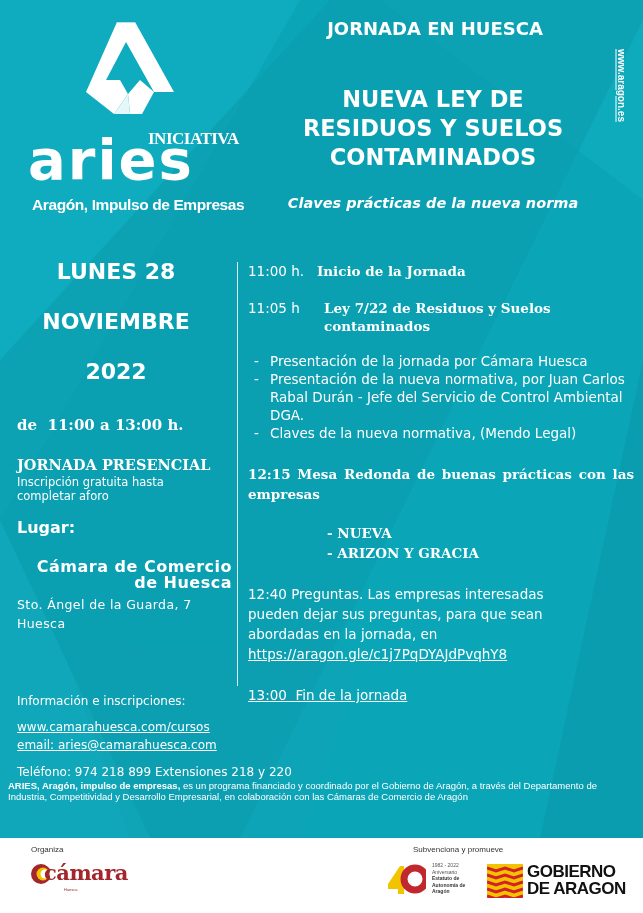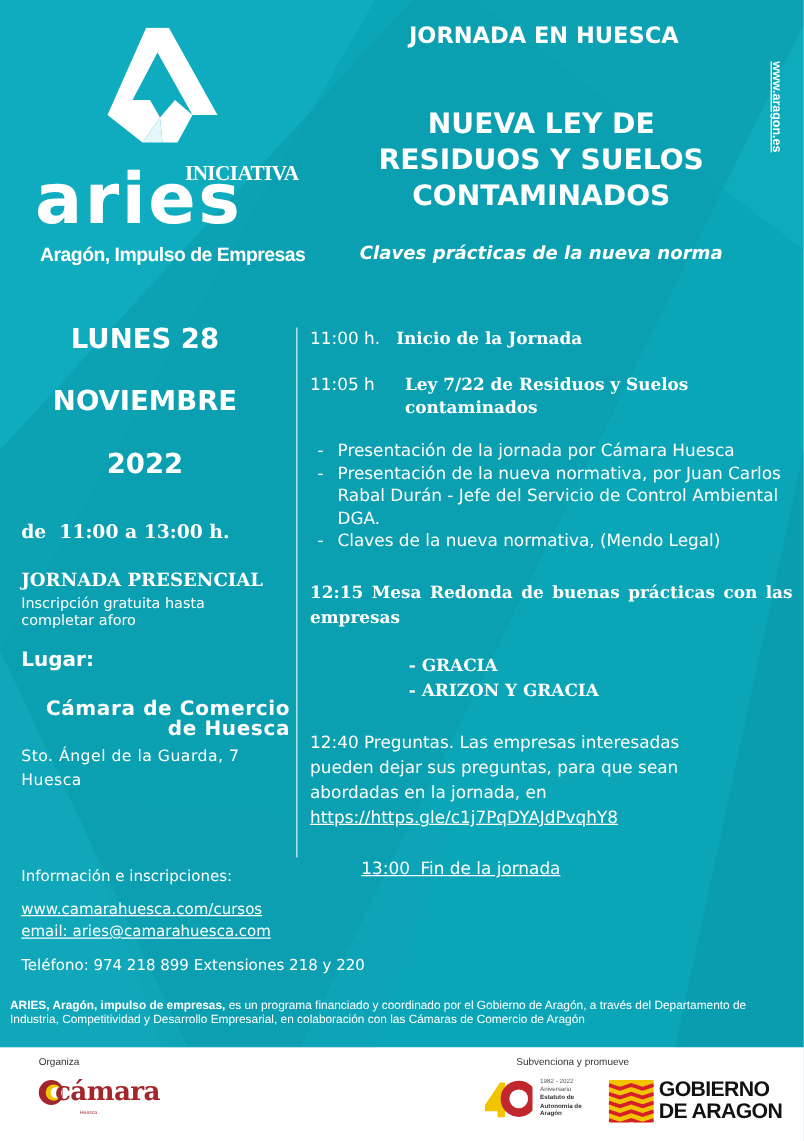--- a/index.html
+++ b/index.html
@@ -15,21 +15,21 @@
   .subtitle { position:absolute; left:283px; top:193px; width:300px; font-style:italic; font-weight:bold; font-size:14.5px; line-height:20px; text-align:center; font-family:"DejaVu Sans", sans-serif; }
   .vert { position:absolute; left:611px; top:40px; width:20px; height:100px; }
   .vert span { position:absolute; left:-40px; top:40px; width:100px; transform:rotate(90deg); font-family:"Liberation Sans", sans-serif; font-size:10px; font-weight:bold; text-decoration:underline; text-align:center; }
   .date { position:absolute; left:0; width:232px; text-align:center; font-weight:bold; font-size:22px; }
   .lefttxt { position:absolute; left:17px; }
   .serifb { font-family:"DejaVu Serif", serif; font-weight:bold; }
   .divider { position:absolute; left:237px; top:262px; width:1px; height:424px; background:#d9f2f5; }
   .prog { position:absolute; left:248px; font-size:13.5px; line-height:18px; }
   .b { font-weight:bold; }
   a.lnk { color:#ffffff; text-decoration:underline; }
-  .footnote { position:absolute; left:8px; top:780px; width:630px; font-family:"Liberation Sans", sans-serif; font-size:9.5px; line-height:11px;margin-top:19px; }
+  .footnote { position:absolute; left:8px; top:780px; width:630px; font-family:"Liberation Sans", sans-serif; font-size:9.5px; line-height:11px; }
   .footer { position:absolute; left:0; top:838px; width:643px; height:75px; background:#ffffff; }
 </style>
 </head>
 <body>
 
 <div class="poster">
   <svg class="bg" viewBox="0 0 643 838">
     <polygon points="0,0 300,0 0,520" fill="#13b0c2" opacity="0.55"></polygon>
     <polygon points="380,0 643,0 643,200" fill="#12afc0" opacity="0.5"></polygon>
     <polygon points="0,360 330,0 643,0 643,20 240,838 0,838" fill="#0a97a9" opacity="0.45"></polygon>
@@ -98,28 +98,28 @@
       </div>
     <div style="display:flex;">
         <span style="width:16px;flex:none;">-</span>
         <span>Claves de la nueva normativa, (Mendo Legal)</span>
       </div>
   </div>
   <div class="prog serifb" style="top:464px;width:386px;line-height:20px;text-align:justify;">
     <span>12:15</span> <span>Mesa Redonda de buenas prácticas con las empresas</span>
   </div>
   <div class="prog serifb" style="top:523px;left:327px;line-height:20px;">
-    <div>- GRACIA</div>
+    <div>- NUEVA</div>
     <div>- ARIZON Y GRACIA</div>
   </div>
   <div class="prog" style="top:584px;width:310px;line-height:20px;">
     <span>12:40 Preguntas. Las empresas interesadas pueden dejar sus preguntas, para que sean abordadas en la jornada, en</span>
-    <br><a class="lnk">https://https.gle/c1j7PqDYAJdPvqhY8</a>
+    <br><a class="lnk">https://aragon.gle/c1j7PqDYAJdPvqhY8</a>
   </div>
-  <div class="prog" style="top:686px;text-decoration:underline;white-space:pre;margin-left:41px;">13:00  Fin de la jornada</div>
+  <div class="prog" style="top:686px;text-decoration:underline;white-space:pre;">13:00  Fin de la jornada</div>
 
   <div class="footnote">
     <b>ARIES, Aragón, impulso de empresas,</b><span> es un programa financiado y coordinado por el Gobierno de Aragón, a través del Departamento de Industria, Competitividad y Desarrollo Empresarial, en colaboración con las Cámaras de Comercio de Aragón</span>
   </div>
 </div>
 
 <div class="footer">
   <div class="abs" style="left:31px;top:7px;font-family:'Liberation Sans',sans-serif;font-size:8px;color:#333;">Organiza</div>
   <div class="abs" style="left:30px;top:22px;width:110px;height:30px;">
     <svg class="abs" style="left:0;top:2px;" width="20" height="24" viewBox="0 0 20 24">

